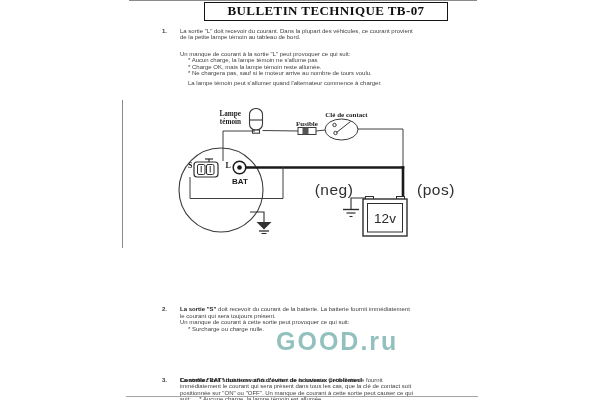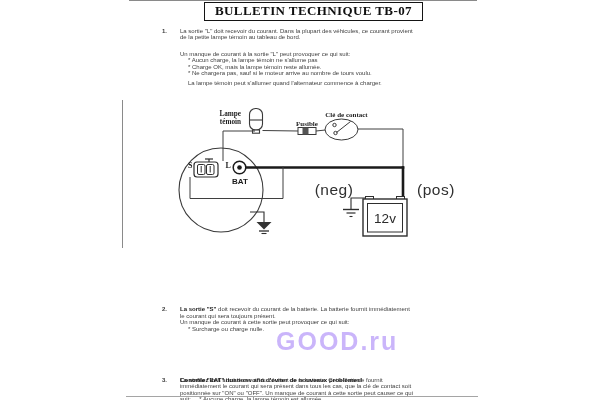--- a/index.html
+++ b/index.html
@@ -1,35 +1,35 @@
 <!DOCTYPE html>
 <html><head>
 <meta charset="utf-8">
 <style>
   html,body{margin:0;padding:0;}
   #page{position:relative;width:600px;height:400px;background:#ffffff;overflow:hidden;
         font-family:"Liberation Sans",sans-serif;color:#3f3f3f;}
   
   .edge{position:absolute;background:#8a8a8a;}
   
-  #title-box{position:absolute;left:204px;top:2px;width:219px;height:19px;
+  #title-box{position:absolute;left:204px;top:2px;width:244px;height:19px;
              border:1.5px solid #141414;box-sizing:border-box;text-align:center;
              line-height:16px;font-family:"Liberation Serif",serif;font-weight:bold;
              font-size:13px;color:#101010;letter-spacing:.4px;}
   
   .item{position:absolute;left:162px;width:310px;}
   .inum{position:absolute;left:0;top:0;font-size:6px;font-weight:bold;color:#3a3a3a;}
   .ilines{margin-left:18px;}
   .line{white-space:pre;font-size:6px;line-height:6.45px;color:#3f3f3f;}
   .line b{font-weight:bold;color:#1e1e1e;}
   .ind1{padding-left:8px;}
   #footer-note{position:absolute;left:180px;top:376px;font-size:6.2px;font-weight:bold;color:#1e1e1e;}
   
   #watermark{position:absolute;left:276px;top:327px;font-size:25px;font-weight:bold;
-             color:#8b5cf6;opacity:.45;letter-spacing:2px;z-index:0;pointer-events:none;}
+             color:#0f766e;opacity:.45;letter-spacing:2px;z-index:0;pointer-events:none;}
   .txt{position:relative;z-index:1;}
   
   #diagram{position:absolute;left:128px;top:100px;z-index:1;}
 </style>
 </head>
 <body>
 
 <div id="page">
 
   <div class="edge" style="left:129px;top:0;width:348px;height:1px;"></div>

